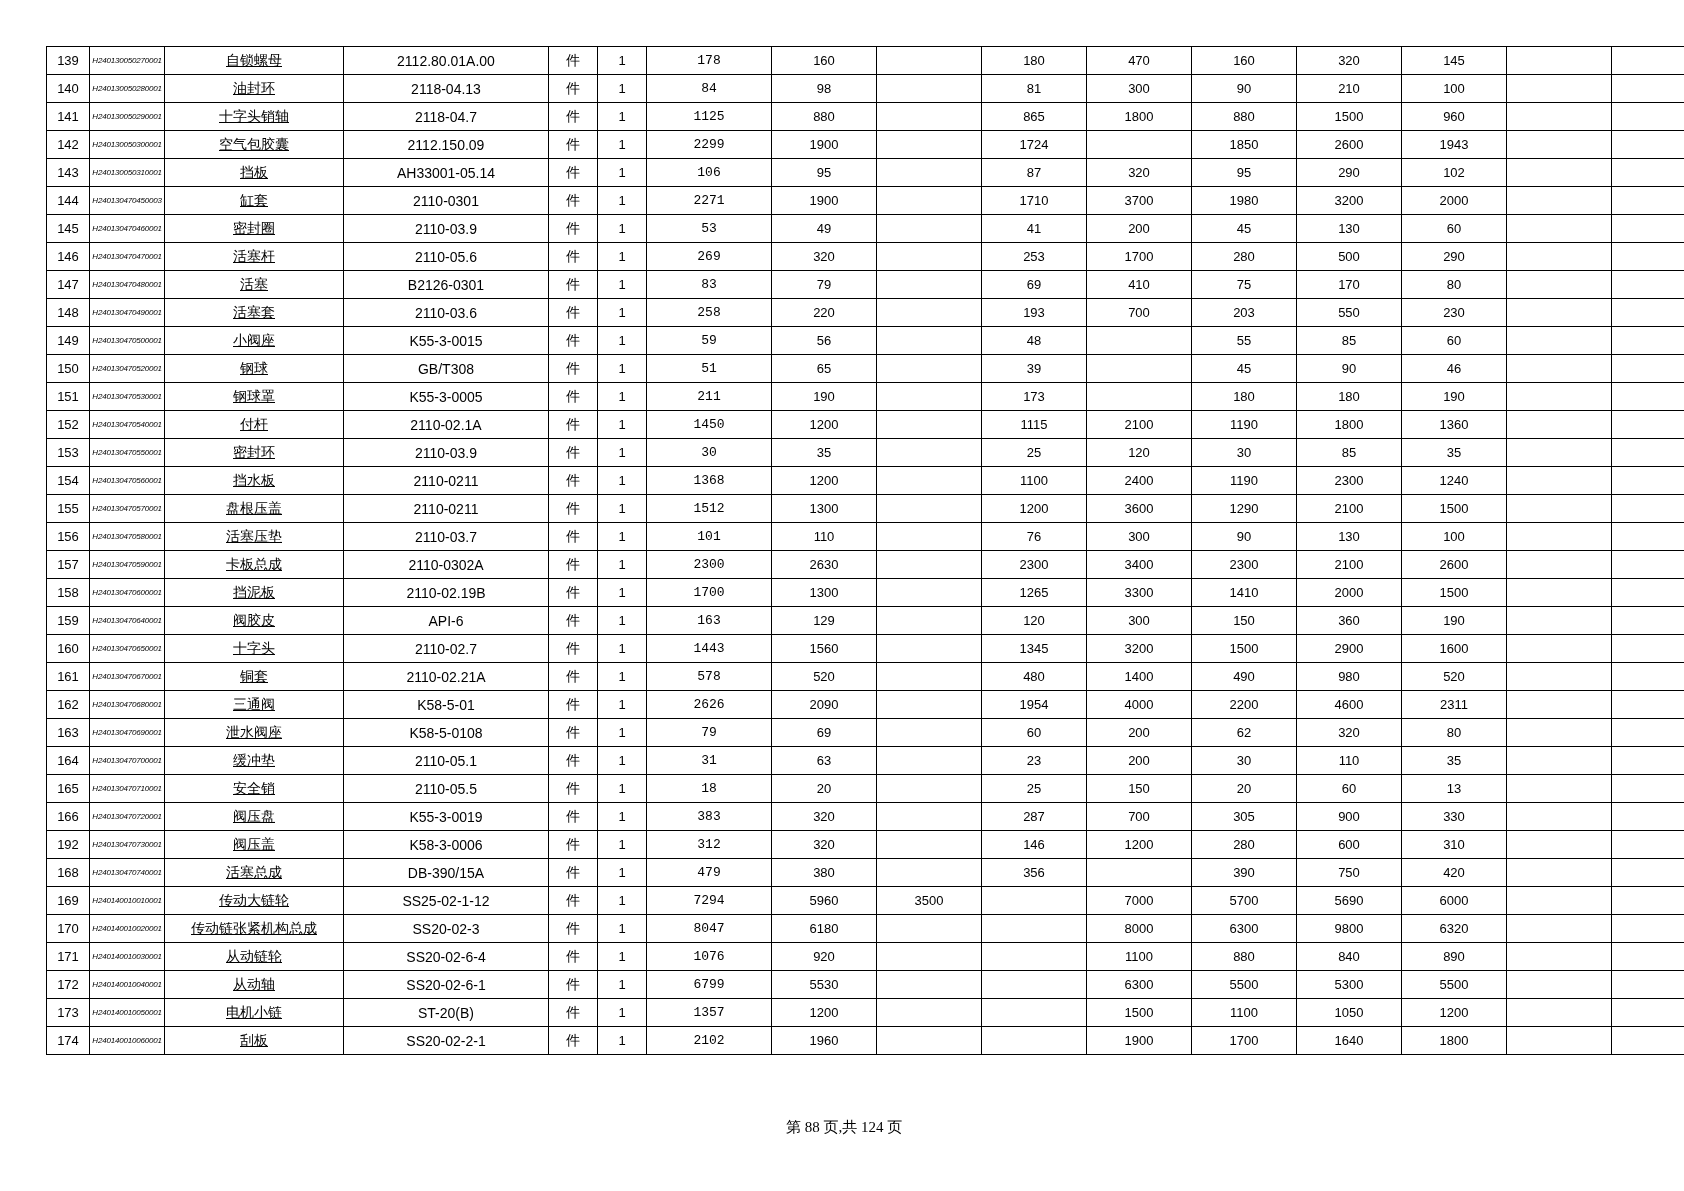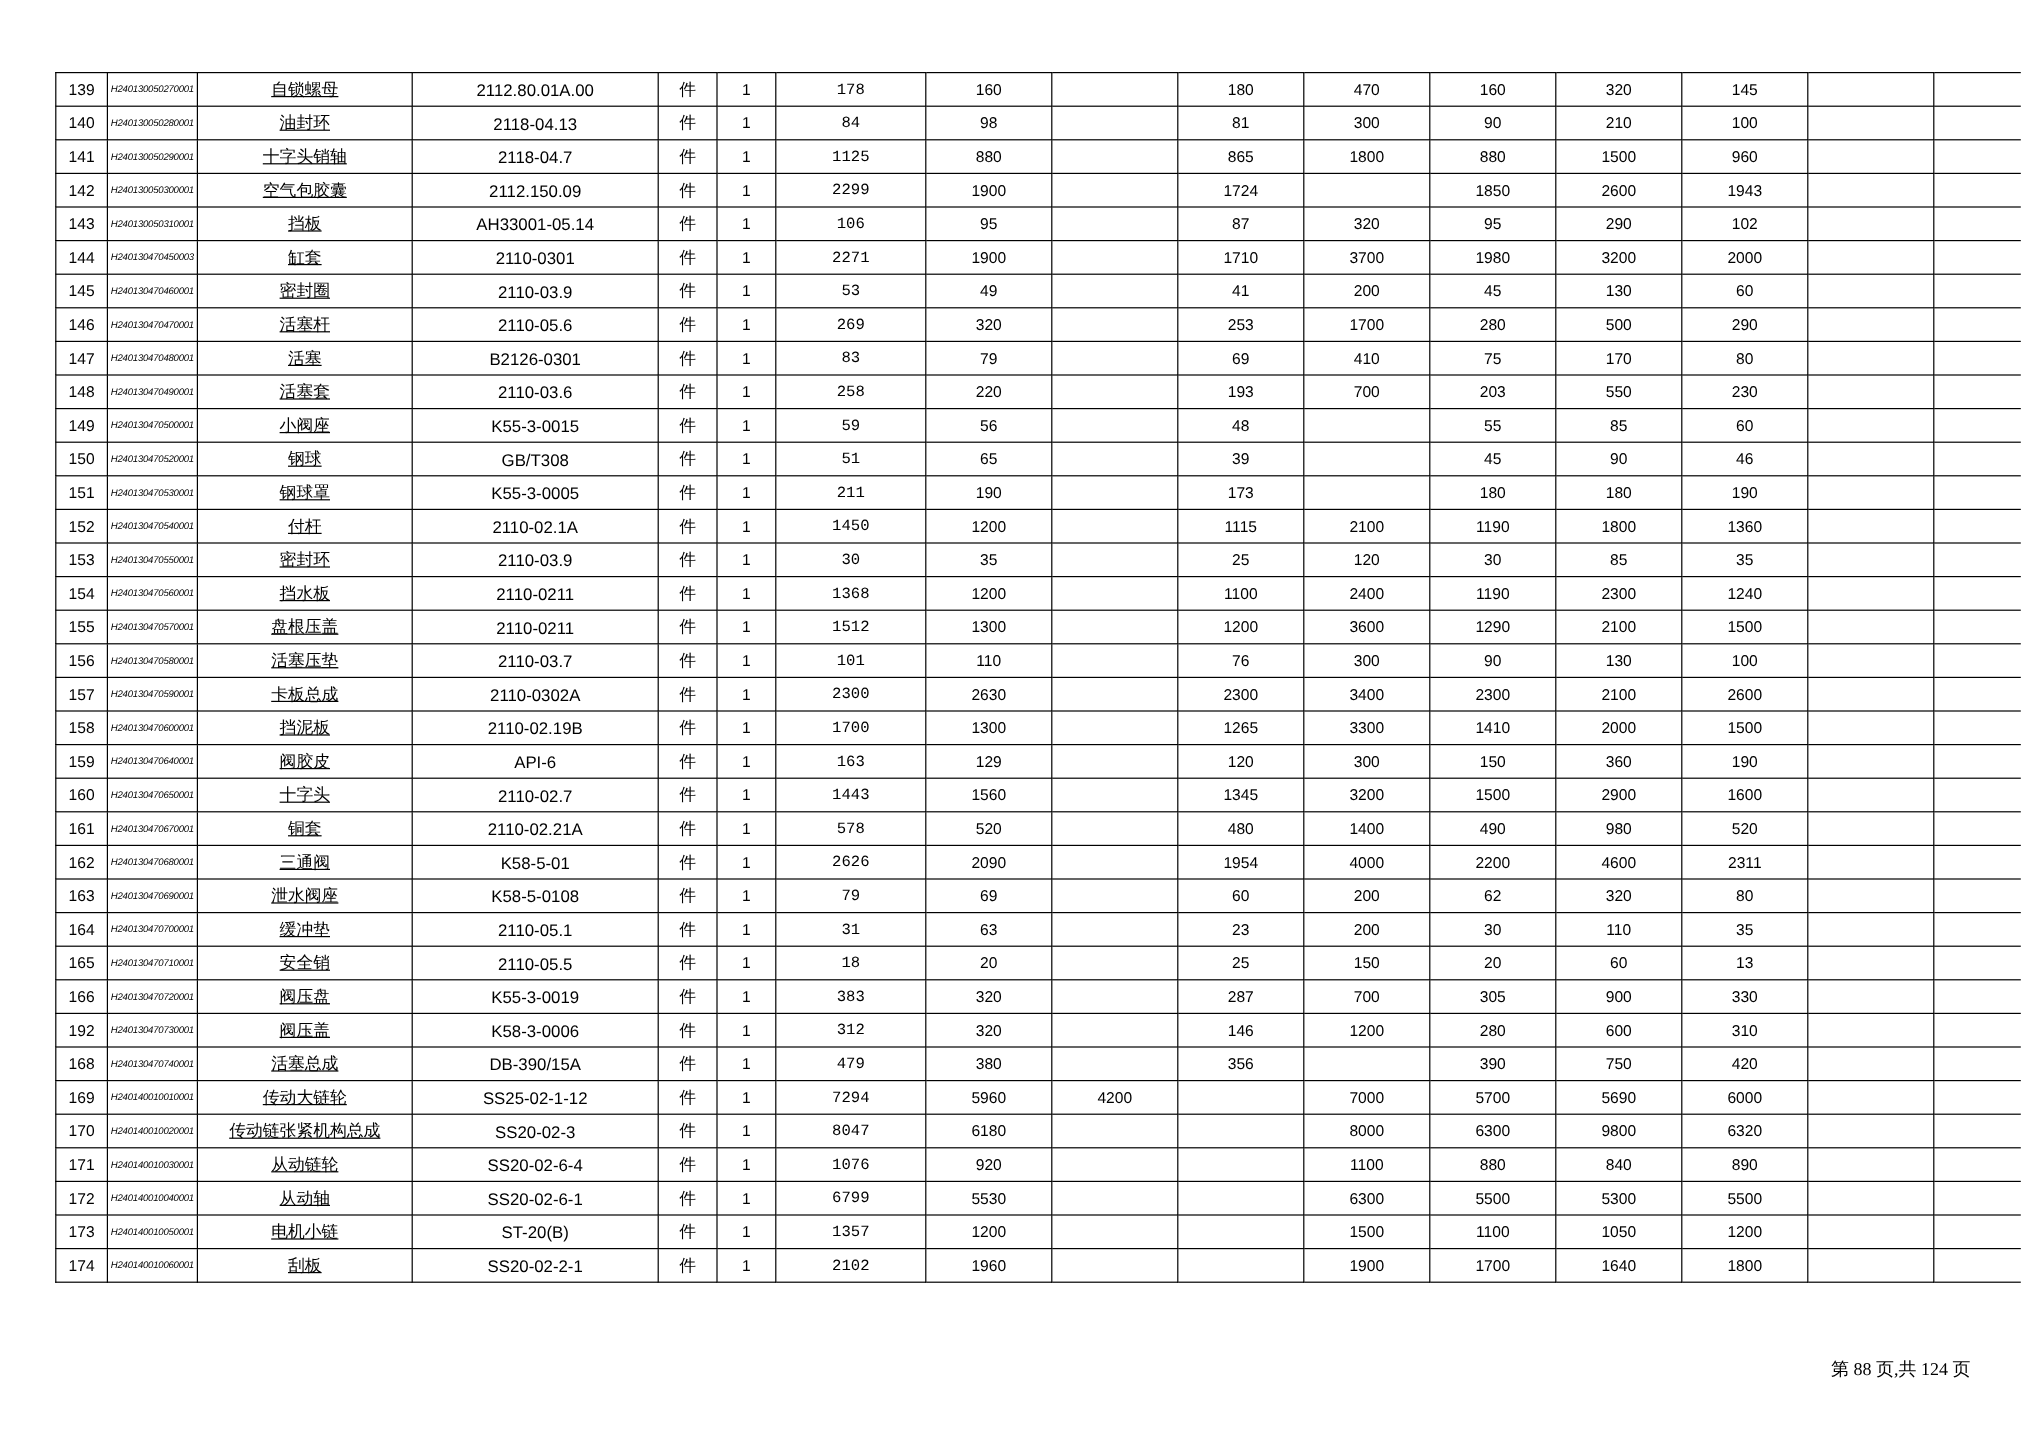--- a/index.html
+++ b/index.html
@@ -10,21 +10,21 @@
   body {
     width: 1684px;
     height: 1191px;
     font-family: "Liberation Sans", sans-serif;
     color: #000000;
     position: relative;
   }
   .page {
     position: absolute;
     left: 46px;
-    top: 60px;
+    top: 46px;
     width: 1596px;
   }
   table.parts {
     border-collapse: collapse;
     table-layout: fixed;
     width: 1596px;
     font-size: 13px;
   }
   table.parts td {
     border: 1px solid #000000;
@@ -50,21 +50,21 @@
   td.c-v7       { width: 100px; }
   td.c-v8       { width: 100px; }
   td.c-v9       { width: 100px; }
   td.c-v10      { width: 100px; }
   td.tall { height: 44px; }
   .footer {
     position: absolute;
     left: 0;
     top: 1072px;
     width: 1596px;
-    text-align: right;
+    text-align: center;
     font-size: 15px;
     font-family: "Liberation Serif", serif;
   }
 </style>
 </head>
 <body>
 
 <div class="page">
   <table class="parts">
     <tbody id="tbody">
@@ -610,21 +610,21 @@
         </tr>
         <tr>
           <td class="c-idx">169</td>
           <td class="c-code">H240140010010001</td>
           <td class="c-name">传动大链轮</td>
           <td class="c-spec">SS25-02-1-12</td>
           <td class="c-unit">件</td>
           <td class="c-qty">1</td>
           <td class="c-v1">7294</td>
           <td class="c-v2">5960</td>
-          <td class="c-v3">4200</td>
+          <td class="c-v3">3500</td>
           <td class="c-v4"></td>
           <td class="c-v5">7000</td>
           <td class="c-v6">5700</td>
           <td class="c-v7">5690</td>
           <td class="c-v8">6000</td>
           <td class="c-v9"></td>
           <td class="c-v10"></td>
         </tr>
         <tr>
           <td class="c-idx tall">170</td>

